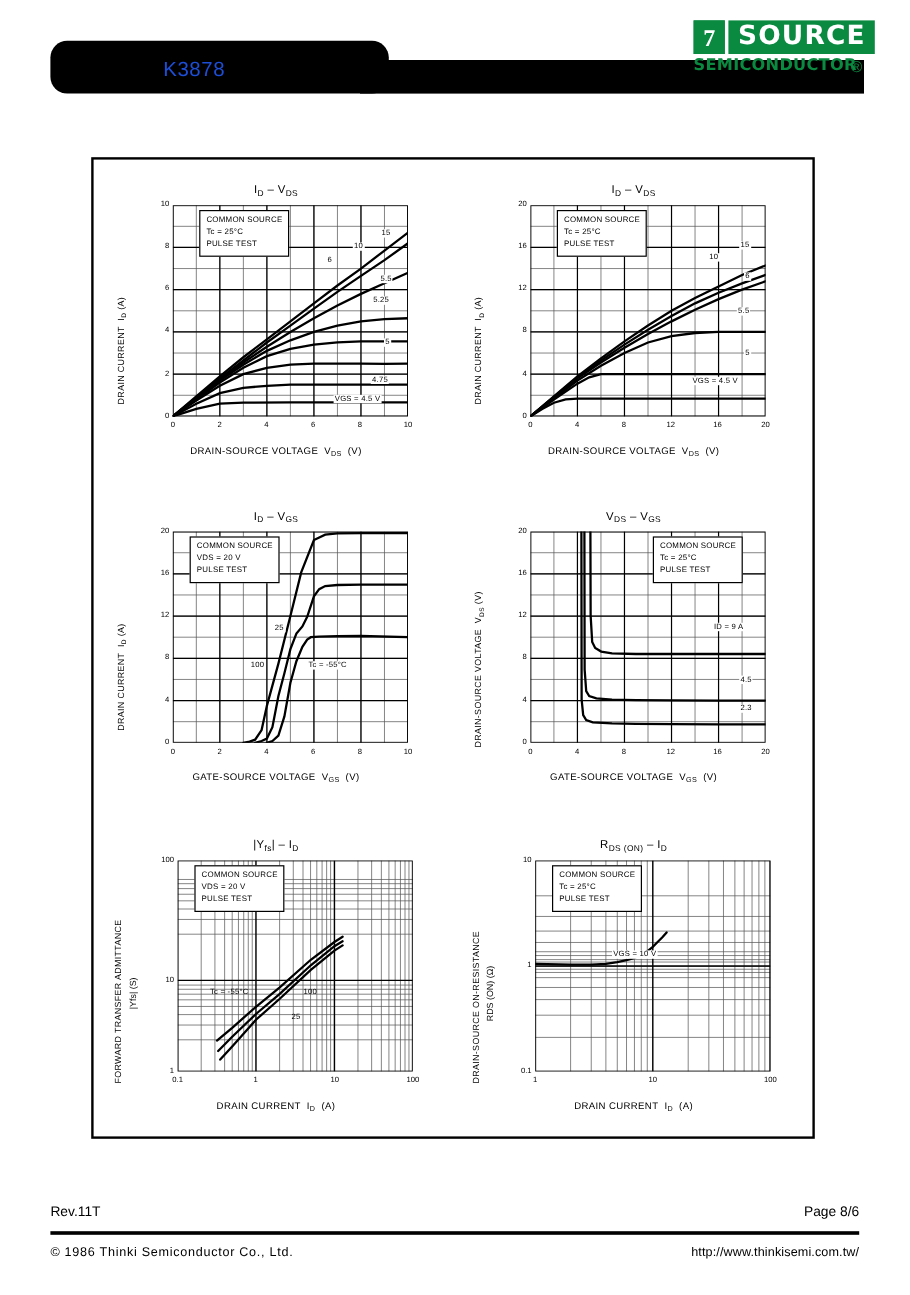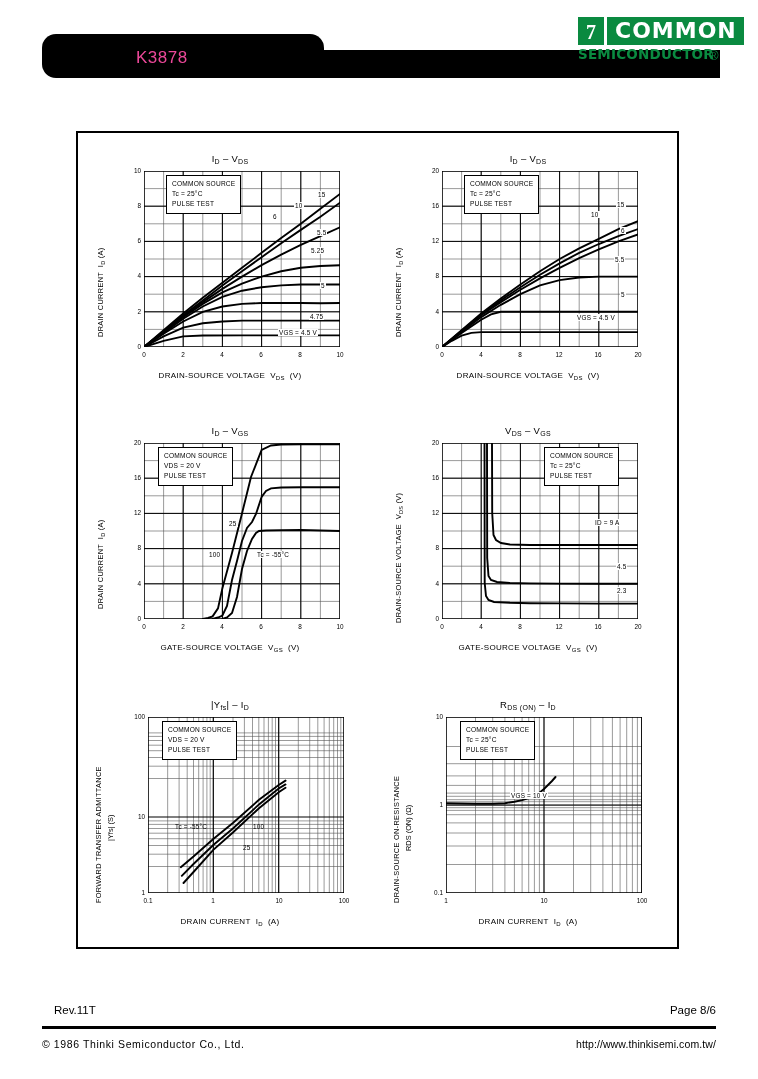--- a/index.html
+++ b/index.html
@@ -3,21 +3,21 @@
 <meta charset="utf-8">
 <style>
   html,body{margin:0;padding:0;background:#fff;}
   body{width:758px;height:1079px;font-family:"Liberation Sans",sans-serif;color:#000;position:relative;overflow:hidden;}
 
   
   .header{position:absolute;left:0;top:0;width:758px;height:96px;}
   .hdr-banner{position:absolute;left:42px;top:34px;width:282px;height:44px;background:#000;
               border-radius:14px 14px 14px 14px;}
   .hdr-banner2{position:absolute;left:300px;top:50px;width:420px;height:28px;background:#000;}
-  .hdr-part{position:absolute;left:136px;top:48px;color:#ec4899;font-size:17px;letter-spacing:.5px;}
+  .hdr-part{position:absolute;left:136px;top:48px;color:#1d4ed8;font-size:17px;letter-spacing:.5px;}
 
   .logo{position:absolute;left:578px;top:17px;width:152px;height:50px;}
   .logo-row{position:absolute;left:0;top:0;display:flex;align-items:stretch;height:28px;}
   .logo-mark{width:26px;height:28px;background:#0a8a40;color:#fff;font-weight:bold;font-size:20px;
              line-height:28px;text-align:center;font-family:"Liberation Serif",serif;
              border:1px solid #0a8a40;box-sizing:border-box;}
   .logo-mark i{display:inline-block;transform:skewX(-12px);font-style:normal;}
   .logo-word{height:28px;background:#0a8a40;color:#fff;font-weight:bold;font-size:22px;line-height:28px;
              padding:0 7px 0 8px;letter-spacing:1px;margin-left:3px;font-family:"DejaVu Sans",sans-serif;}
   .logo-sub{position:absolute;left:0;top:29px;color:#0a8a40;font-weight:bold;font-size:13.5px;
@@ -60,39 +60,39 @@
   .curve-lbl{position:absolute;font-size:6.4px;white-space:nowrap;letter-spacing:.2px;background:#fff;
              padding:0 1px;}
   .curve-lbl.nobg{background:transparent;}
 
   .tick-x{position:absolute;font-size:6.4px;text-align:center;width:20px;}
   .tick-y{position:absolute;font-size:6.4px;text-align:right;width:22px;}
 
   
   .footer{position:absolute;left:0;top:1004px;width:758px;}
   .foot-row1{position:absolute;left:42px;top:0;width:674px;font-size:11.5px;}
-  .foot-rev{position:absolute;left:12px;top:0;}
+  .foot-rev{position:absolute;left:0;top:0;}
   .foot-page{position:absolute;right:0;top:0;}
   .foot-rule{position:absolute;left:42px;top:22px;width:674px;height:3px;background:#000;}
   .foot-row2{position:absolute;left:42px;top:34px;width:674px;font-size:10.5px;}
   .foot-copy{position:absolute;left:0;top:0;letter-spacing:.6px;}
   .foot-url{position:absolute;right:0;top:0;letter-spacing:.1px;}
 </style>
 </head>
 <body>
 
 <div class="header">
   <div class="hdr-banner2"></div>
   <div class="hdr-banner"></div>
   <div class="hdr-part">K3878</div>
 
   <div class="logo">
     <div class="logo-row">
       <div class="logo-mark"><i>7</i></div>
-      <div class="logo-word">COMMON</div>
+      <div class="logo-word">SOURCE</div>
     </div>
     <div class="logo-sub">SEMICONDUCTOR</div>
     <div class="logo-reg">®</div>
   </div>
 </div>
 
 <div class="content-box">
   <div class="chart-grid">
 
     <div class="chart-cell cell-0">

